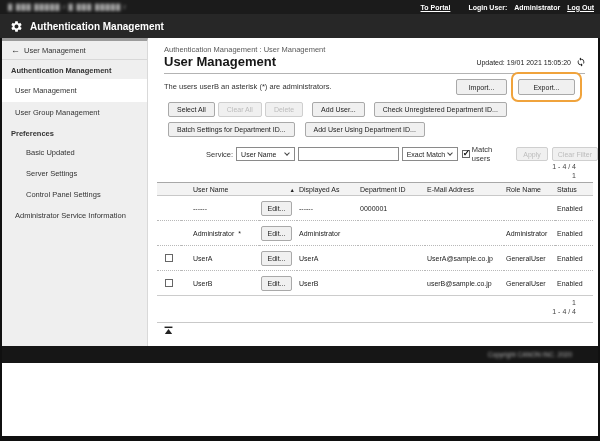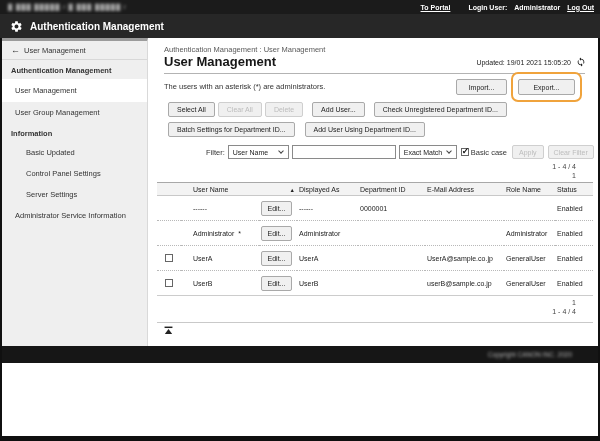--- a/index.html
+++ b/index.html
@@ -143,38 +143,38 @@
   <div class="page">
 
     <div class="sidebar">
       <div class="sb-back">
         <span class="arrow">←</span>
         <span>User Management</span>
       </div>
       <div class="sb-header">Authentication Management</div>
       <div class="sb-item selected">User Management</div>
       <div class="sb-item">User Group Management</div>
-      <div class="sb-header">Information</div>
+      <div class="sb-header">Preferences</div>
       <div class="sb-item sub">Basic Updated</div>
+      <div class="sb-item sub">Server Settings</div>
       <div class="sb-item sub">Control Panel Settings</div>
-      <div class="sb-item sub">Server Settings</div>
       <div class="sb-item">Administrator Service Information</div>
     </div>
 
     <div class="main">
       <div class="breadcrumb">Authentication Management : User Management</div>
       <div class="pagetitle">User Management</div>
       <div class="updated">Updated: 19/01 2021 15:05:20</div>
       <span class="refresh">
         <svg width="10" height="10" viewBox="0 0 24 24">
             <path fill="#1a1a1a" d="M12 4V1L8 5l4 4V6c3.31 0 6 2.69 6 6 0 1.01-.25 1.97-.7 2.8l1.46 1.46C19.54 15.03 20 13.57 20 12c0-4.42-3.58-8-8-8zm0 14c-3.31 0-6-2.69-6-6 0-1.01.25-1.97.7-2.8L5.24 7.74C4.46 8.97 4 10.43 4 12c0 4.42 3.58 8 8 8v3l4-4-4-4v3z"></path>
           </svg>
       </span>
       <div class="title-rule"></div>
-      <div class="note">The users with an asterisk (*) are administrators.</div>
+      <div class="note">The users userB an asterisk (*) are administrators.</div>
 
       <button class="btn import-btn">Import...</button>
       <button class="btn export-btn">Export...</button>
       <div class="export-ring"></div>
 
       <div class="btnrow1">
         <button class="btn">Select All</button>
         <span class="g-s"></span>
         <button class="btn disabled">Clear All</button>
         <span class="g-s"></span>
@@ -184,32 +184,32 @@
         <span class="g-m"></span>
         <button class="btn">Check Unregistered Department ID...</button>
       </div>
       <div class="btnrow2">
         <button class="btn">Batch Settings for Department ID...</button>
         <span class="g-m"></span>
         <button class="btn">Add User Using Department ID...</button>
       </div>
 
       <div class="filterrow">
-        <span class="flabel">Filter:</span>
+        <span class="flabel">Service:</span>
         <span class="sel field">
           <span>User Name</span>
           <span class="chev"></span>
         </span>
         <input class="txtin" type="text" value="" style="">
         <span class="sel match">
           <span>Exact Match</span>
           <span class="chev"></span>
         </span>
         <span class="cb checked"></span>
-        <span class="cblabel">Basic case</span>
+        <span class="cblabel">Match users</span>
         <button class="btn disabled apply-btn">Apply</button>
         <button class="btn disabled clear-btn">Clear Filter</button>
       </div>
 
       <div class="pag pag-top">
         <div>1 - 4 / 4</div>
         <div class="pageno">1</div>
       </div>
 
       <table class="usertable">

